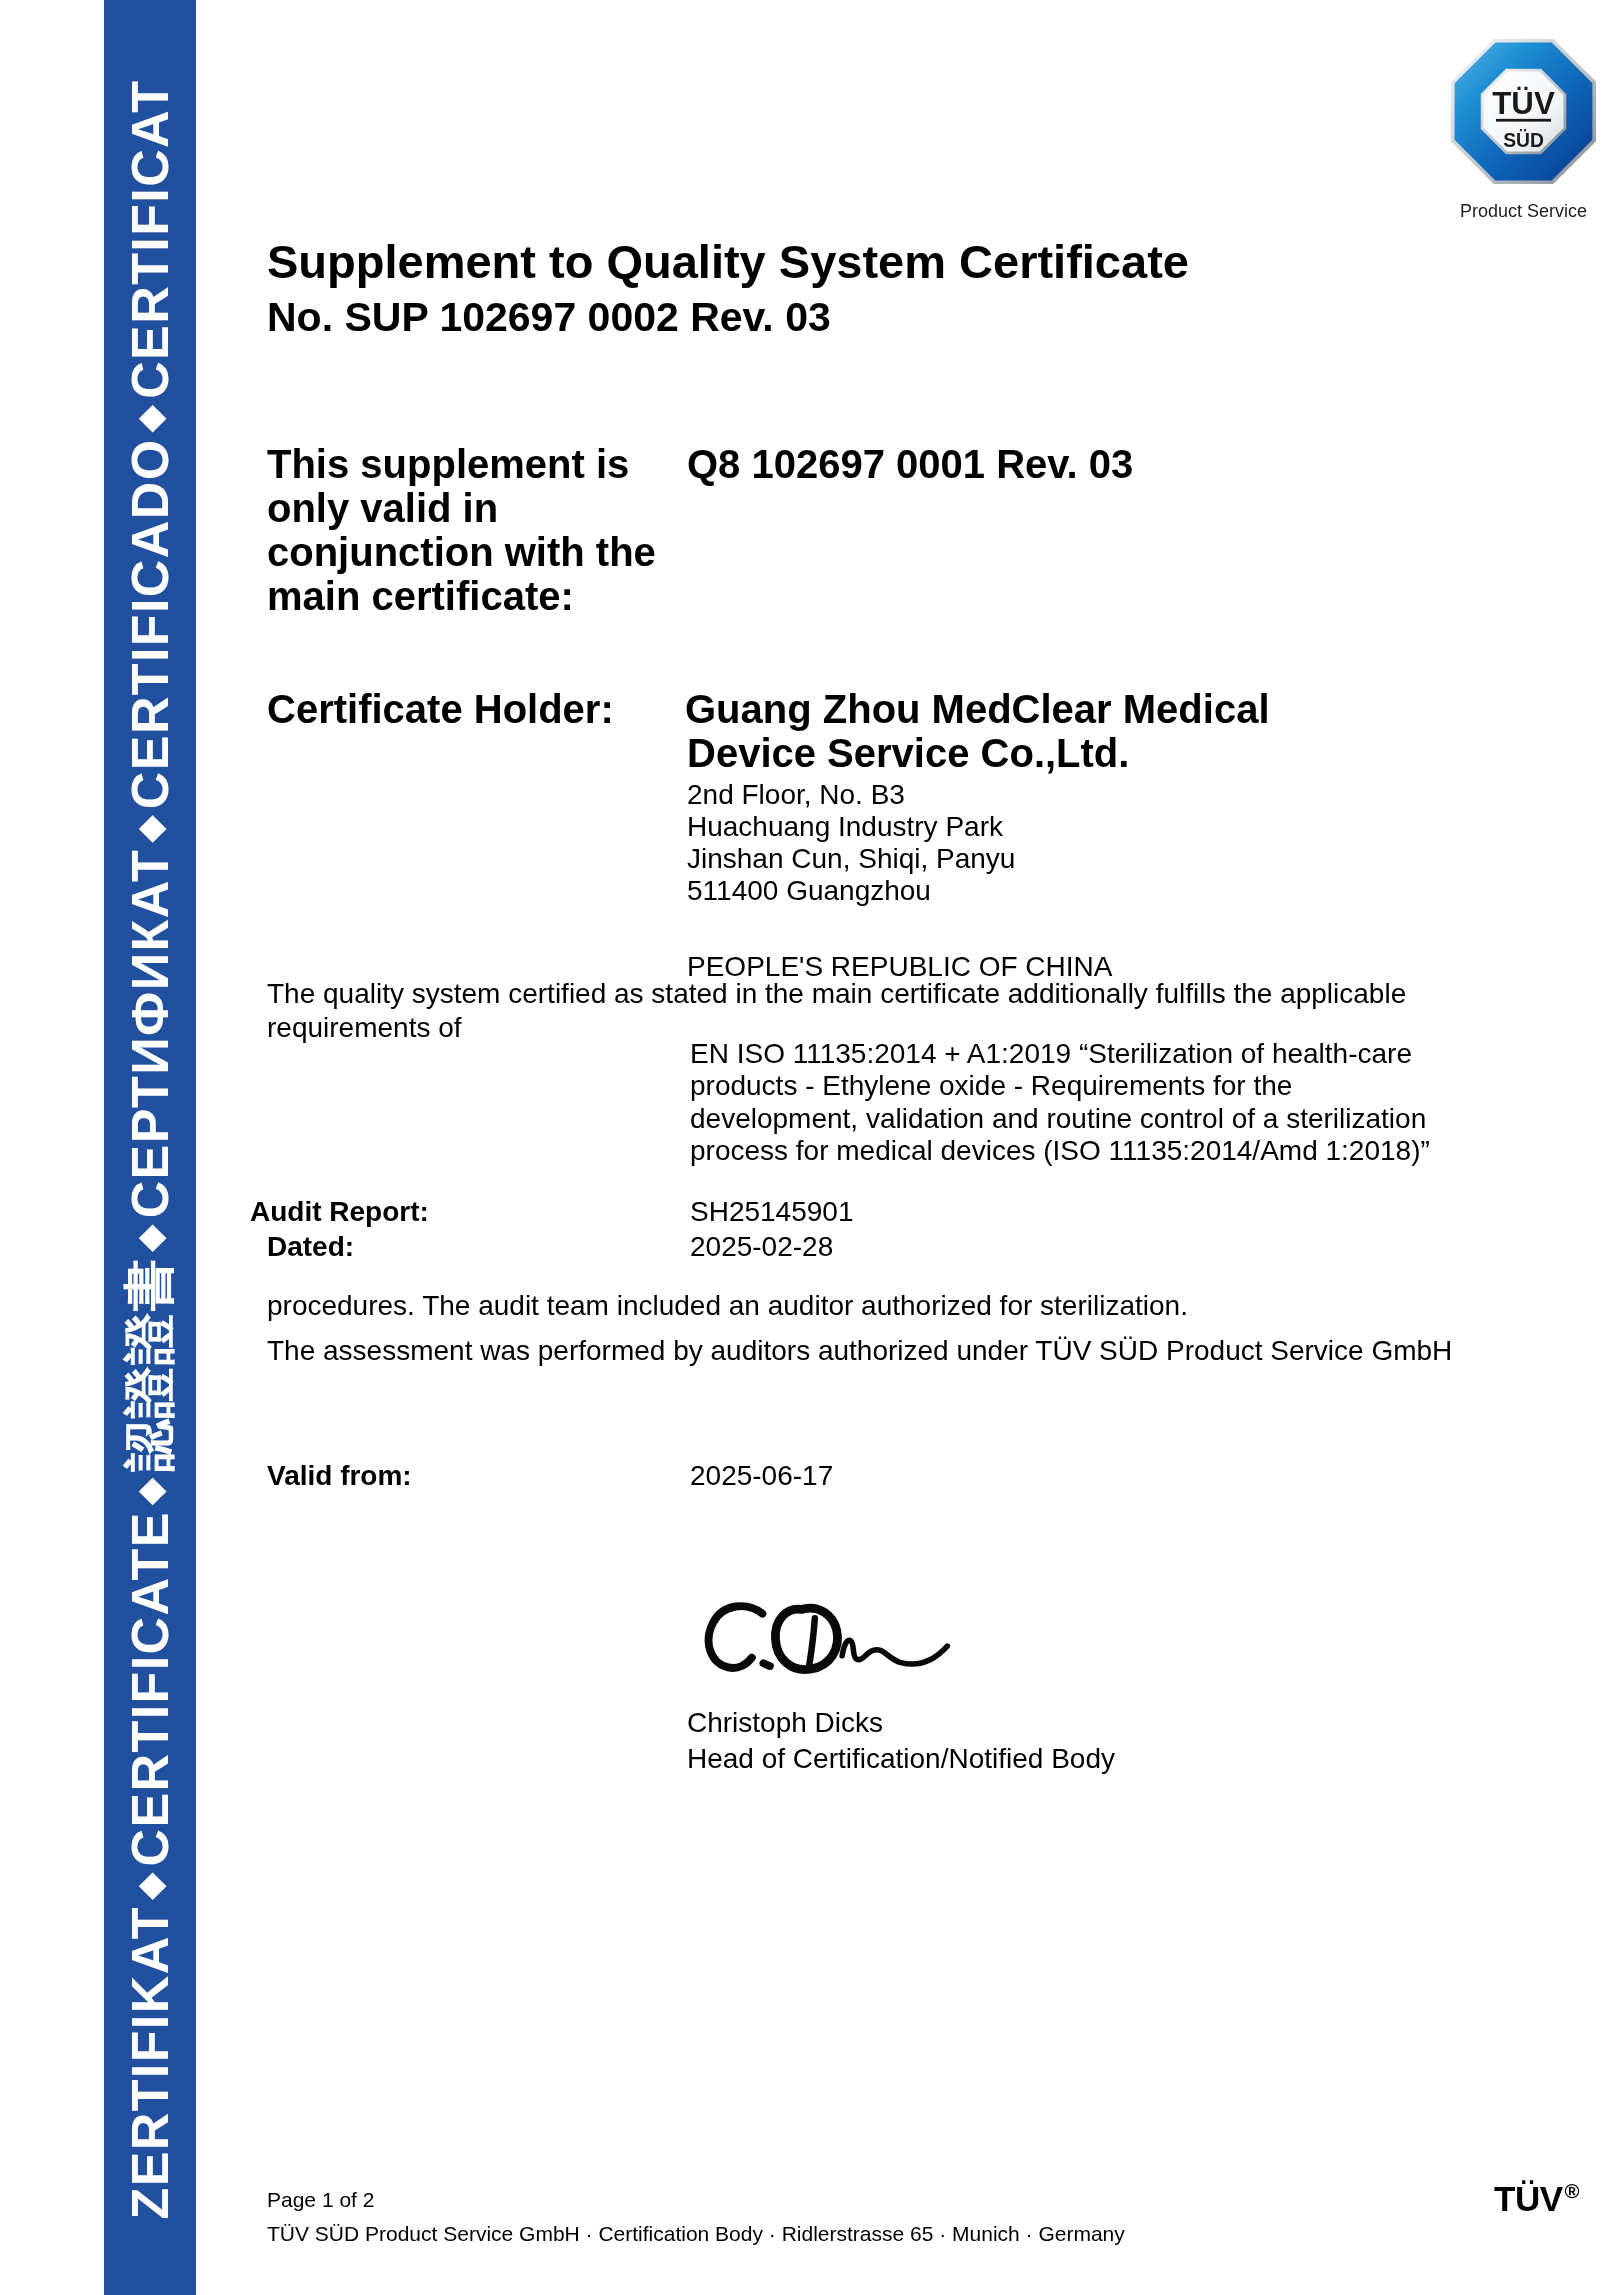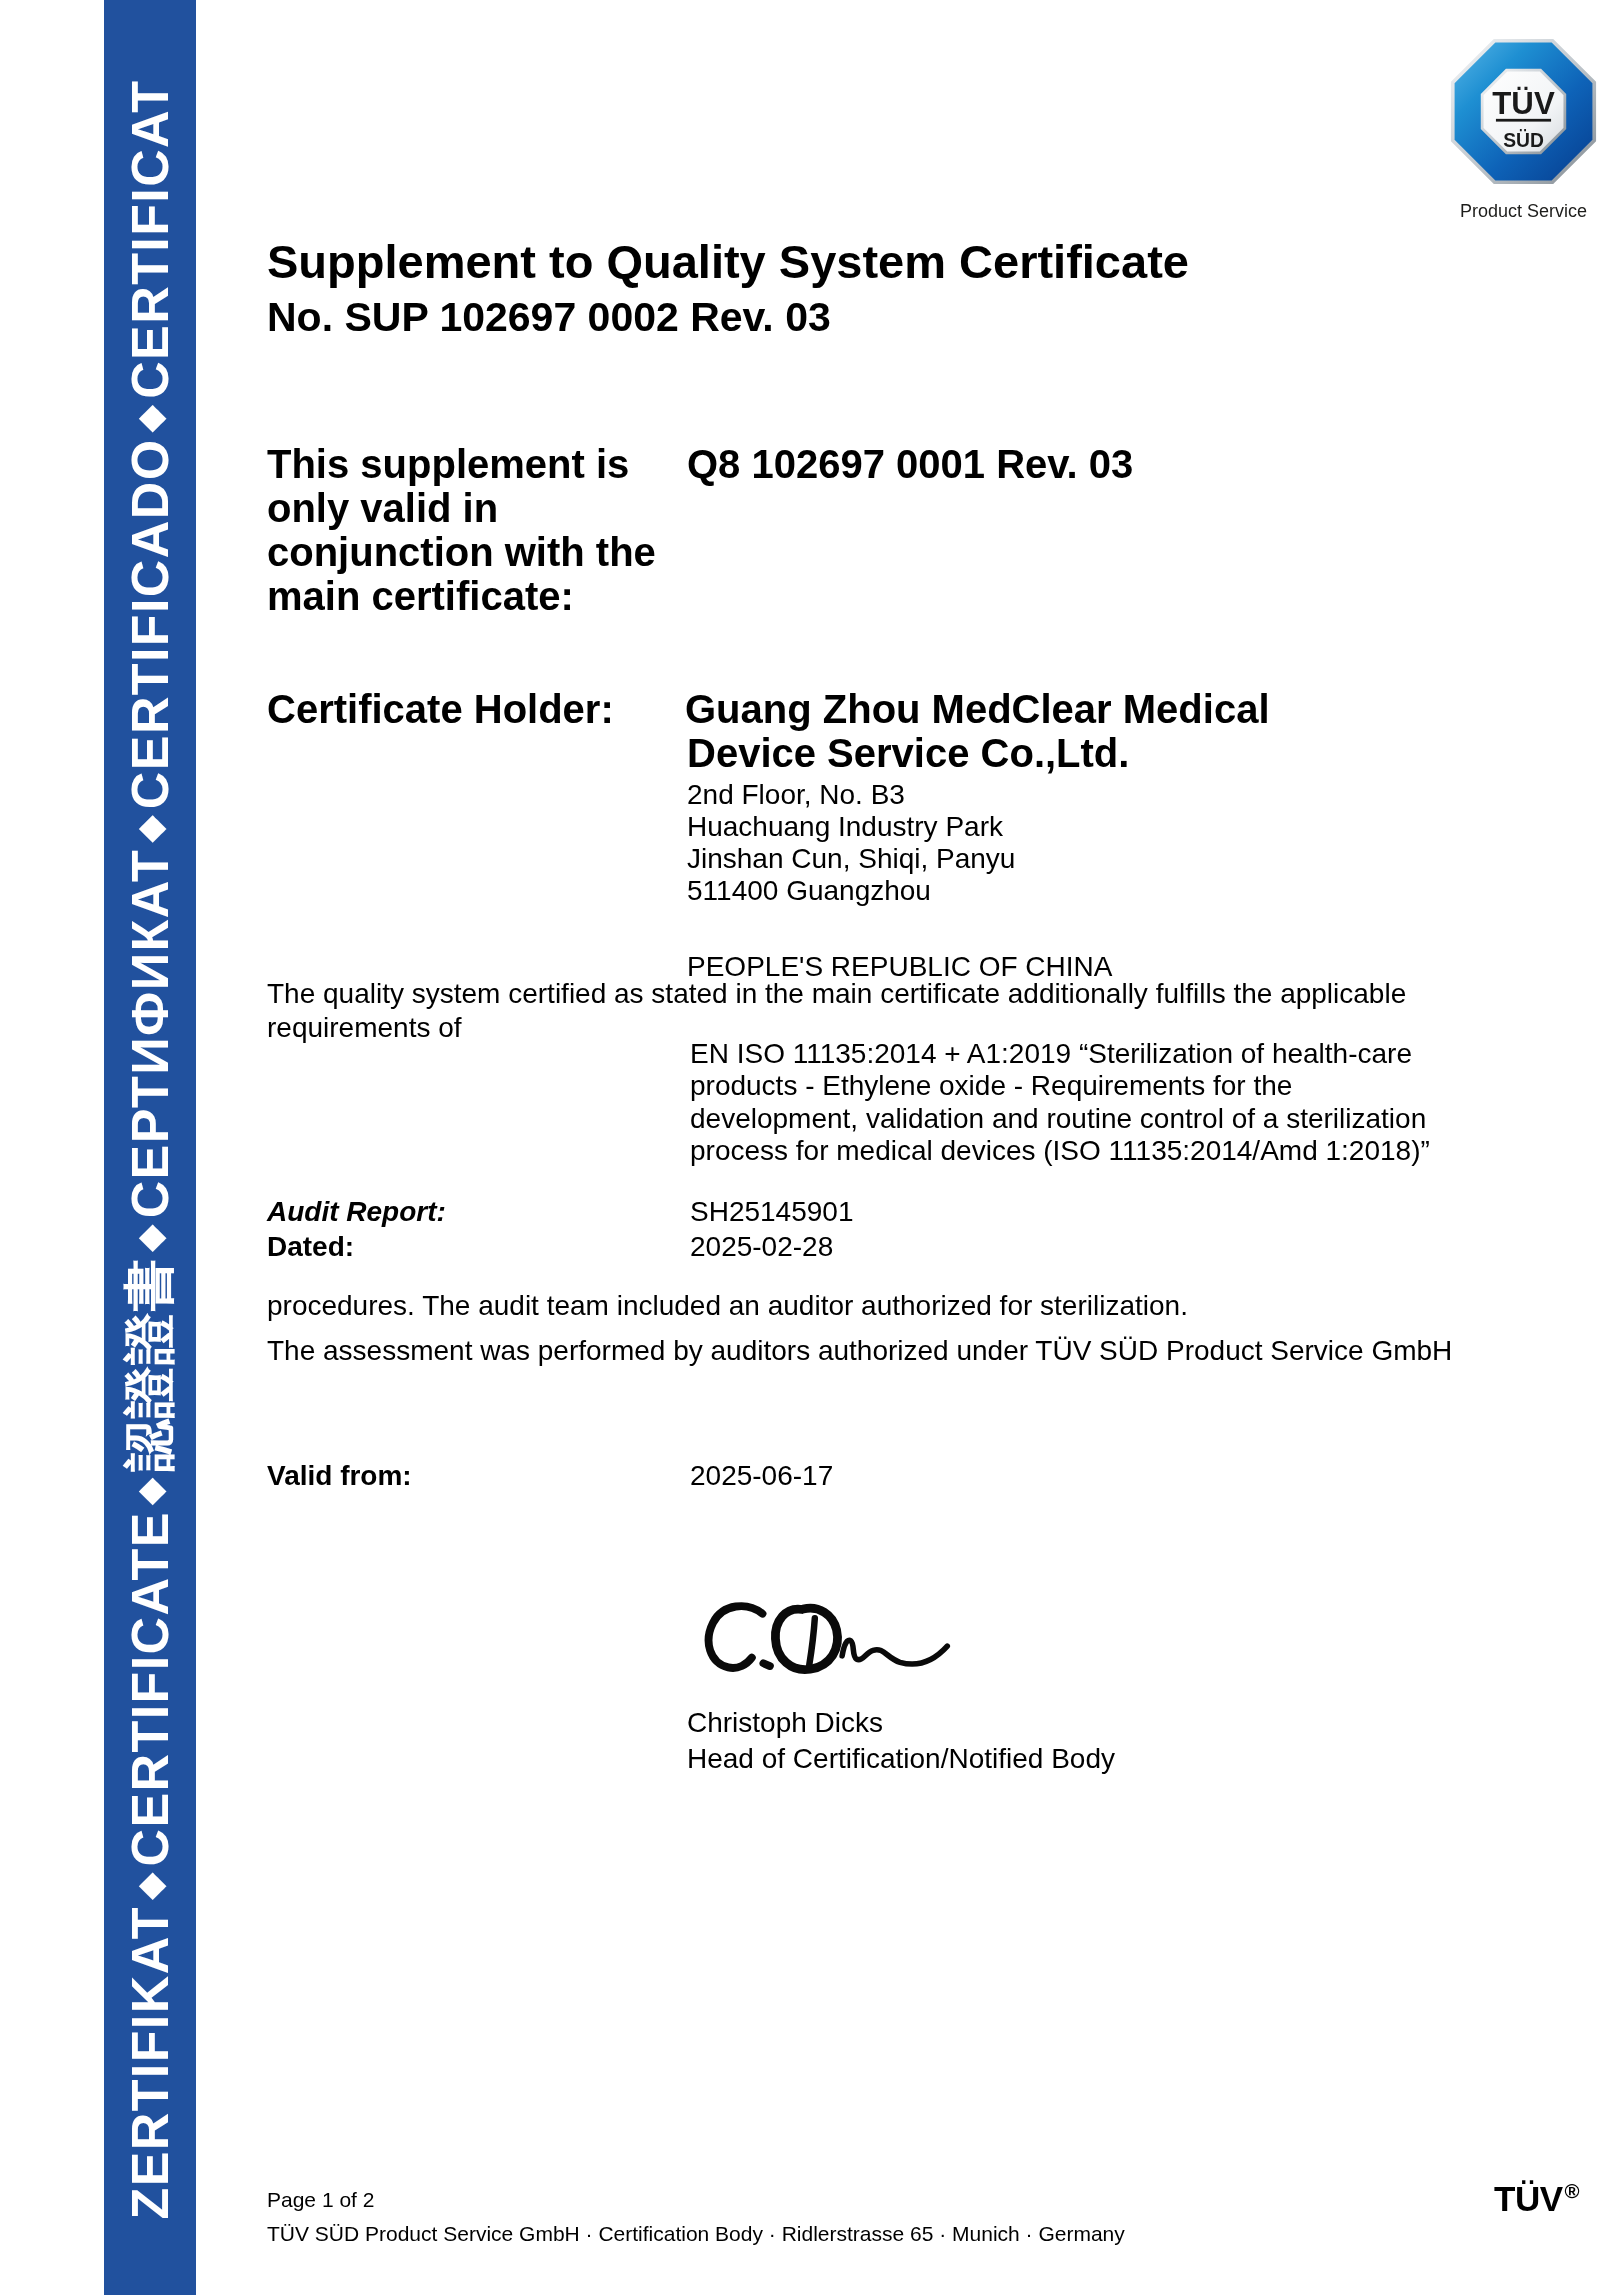--- a/index.html
+++ b/index.html
@@ -112,21 +112,21 @@
 <div class="abs t-body" style="left:687px; top:909px;margin-top:44px;">PEOPLE'S REPUBLIC OF CHINA</div>
 
 <div class="abs t-body" style="left:267px; top:980px;">The quality system certified as stated in the main certificate additionally fulfills the applicable</div>
 <div class="abs t-body" style="left:267px; top:1014px;">requirements of</div>
 
 <div class="abs t-body" style="left:690px; top:1040px;">EN ISO 11135:2014 + A1:2019 “Sterilization of health-care</div>
 <div class="abs t-body" style="left:690px; top:1072px;">products - Ethylene oxide - Requirements for the</div>
 <div class="abs t-body" style="left:690px; top:1105px;">development, validation and routine control of a sterilization</div>
 <div class="abs t-body" style="left:690px; top:1137px;">process for medical devices (ISO 11135:2014/Amd 1:2018)”</div>
 
-<div class="abs t-bodyb" style="left:267px;  top:1198px;font-style:italic;">Audit Report:</div>
+<div class="abs t-bodyb" style="left:250px;  top:1198px;">Audit Report:</div>
 <div class="abs t-body" style="left:690px; top:1198px;">SH25145901</div>
 <div class="abs t-bodyb" style="left:267px;  top:1233px;">Dated:</div>
 <div class="abs t-body" style="left:690px; top:1233px;">2025-02-28</div>
 
 <div class="abs t-body" style="left:267px; top:1337px;">The assessment was performed by auditors authorized under TÜV SÜD Product Service GmbH</div>
 <div class="abs t-body" style="left:267px; top:1292px;">procedures. The audit team included an auditor authorized for sterilization.</div>
 
 <div class="abs t-bodyb" style="left:267px;  top:1462px;">Valid from:</div>
 <div class="abs t-body" style="left:690px; top:1462px;">2025-06-17</div>
 

